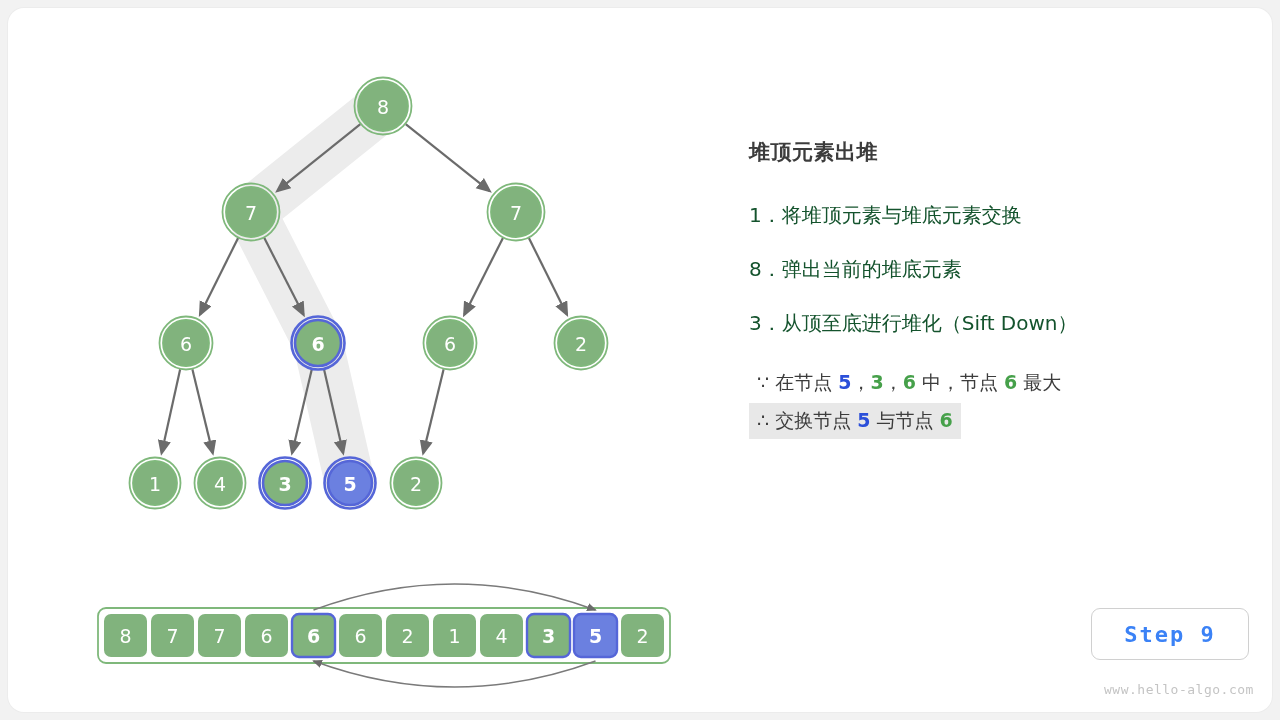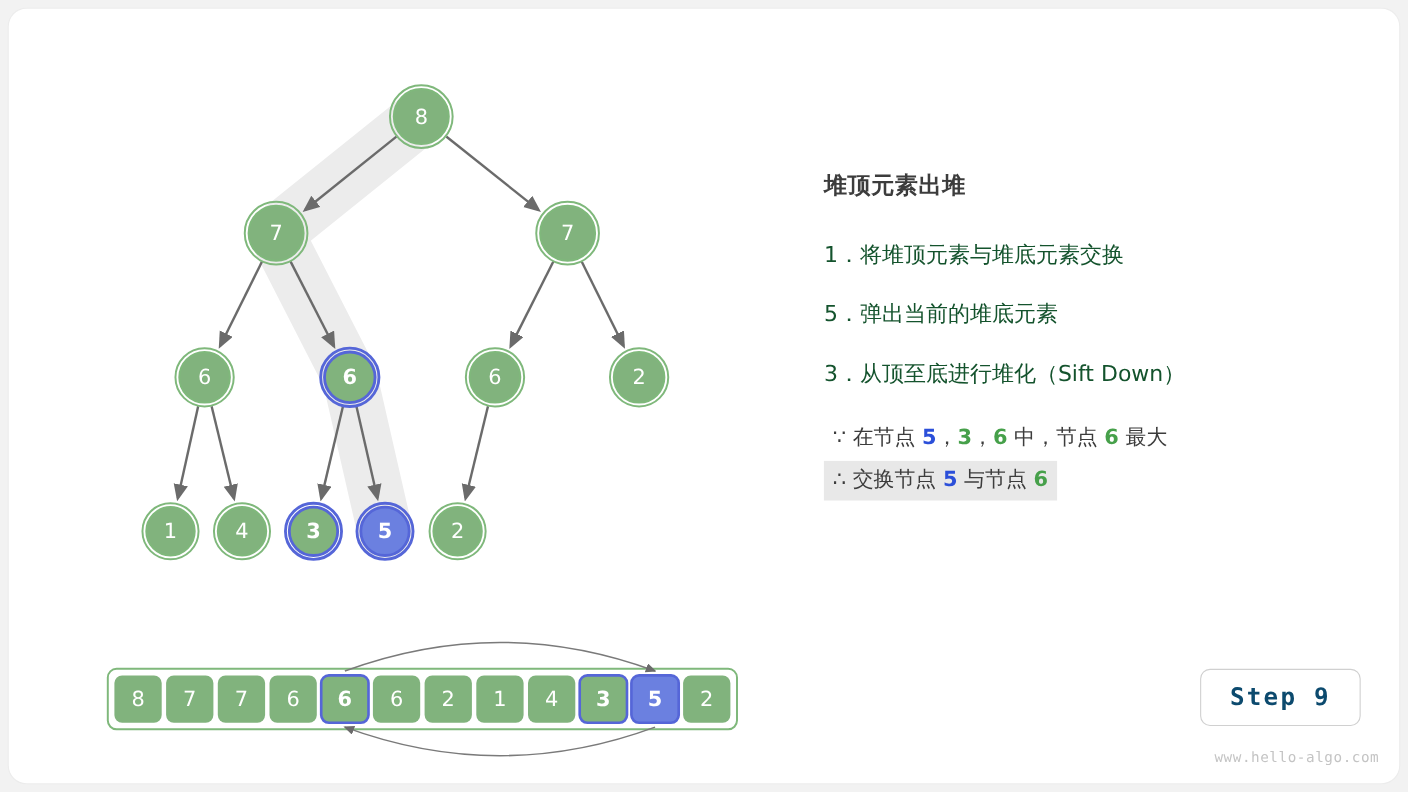--- a/index.html
+++ b/index.html
@@ -37,21 +37,21 @@
   #figure-svg {
     position: absolute;
     left: 0;
     top: 0;
   }
 
   
   .panel {
     position: absolute;
     left: 741px;
-    top: 148px;
+    top: 132px;
     width: 470px;
   }
   .panel-title {
     font-size: 21px;
     font-weight: bold;
     color: #3c3c3c;
     letter-spacing: 0.5px;
     margin: 0 0 38px 0;
     line-height: 1.2;
   }
@@ -89,32 +89,32 @@
   .num-green {
     color: #46a04a;
     font-weight: bold;
   }
 
   
   .step-badge {
     position: absolute;
     left: 1083px;
     top: 600px;
-    width: 146px;
+    width: 158px;
     height: 52px;
     border: 1px solid #d0d0d0;
     border-radius: 9px;
     background: #ffffff;
     display: flex;
     align-items: center;
     justify-content: center;
     font-family: "DejaVu Sans Mono", "Liberation Mono", monospace;
     font-size: 22px;
     font-weight: bold;
-    color: #0c4a6e;
+    color: #3b82f6;
     letter-spacing: 2px;
     box-sizing: border-box;
   }
   .watermark {
     position: absolute;
     left: 1096px;
     top: 674px;
     font-family: "DejaVu Sans Mono", "Liberation Mono", monospace;
     font-size: 13px;
     color: #c4c4c4;
@@ -268,21 +268,21 @@
           <path d="M305.5,602 Q446.5,550 587.5,602" fill="none" stroke="#7a7a7a" stroke-width="1.4" marker-end="url(#arrowhead-thin)"></path>
           <path d="M587.5,653 Q446.5,705 305.5,653" fill="none" stroke="#7a7a7a" stroke-width="1.4" marker-end="url(#arrowhead-thin)"></path>
         </g>
     </svg>
 
     <div class="panel">
       <h1 class="panel-title">堆顶元素出堆</h1>
 
       <ol class="step-list" id="step-list">
           <li>1．将堆顶元素与堆底元素交换</li>
-          <li>5．弹出当前的堆底元素</li>
+          <li>8．弹出当前的堆底元素</li>
           <li>3．从顶至底进行堆化（Sift Down）</li>
         </ol>
 
       <div class="notes" id="notes">
           <div class="note-row"><span class="note-line"><span>∵ 在节点 </span><span class="num-blue">5</span><span>，</span><span class="num-green">3</span><span>，</span><span class="num-green">6</span><span> 中，节点 </span><span class="num-green">6</span><span> 最大</span></span></div>
           <div class="note-row"><span class="note-line highlighted"><span>∴ 交换节点 </span><span class="num-blue">5</span><span> 与节点 </span><span class="num-green">6</span></span></div>
         </div>
     </div>
 
     <div class="step-badge">Step 9</div>

